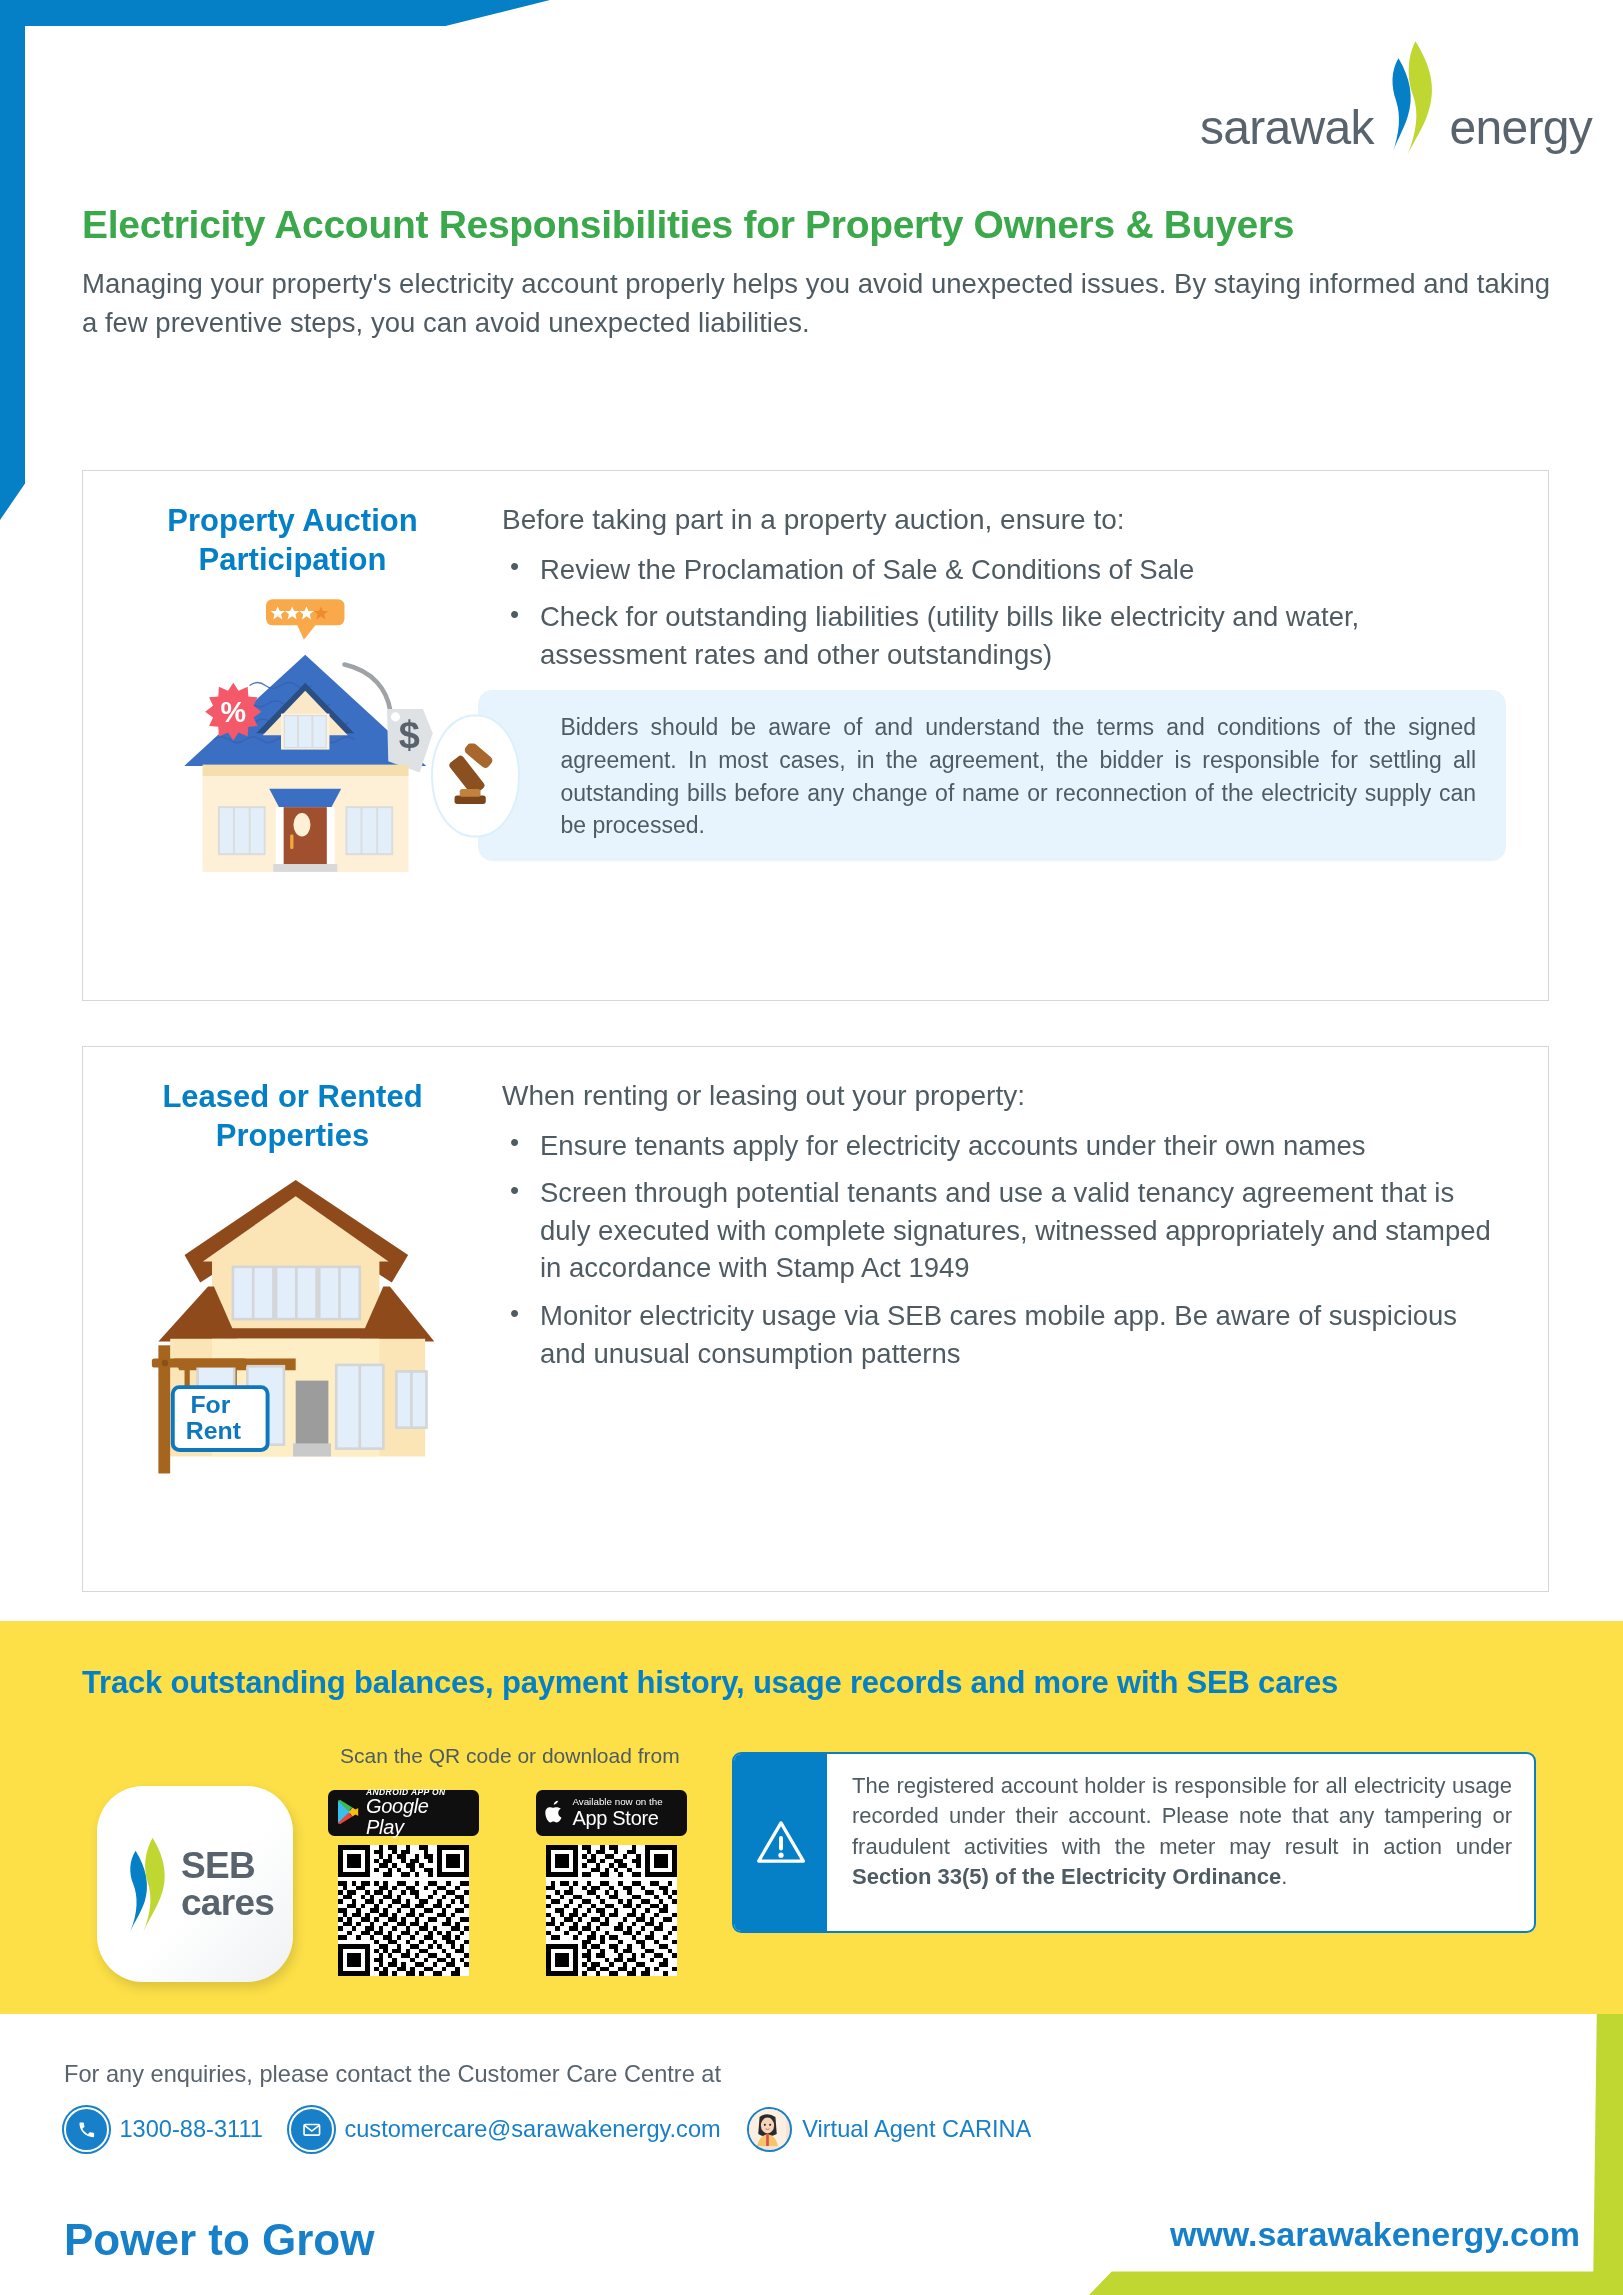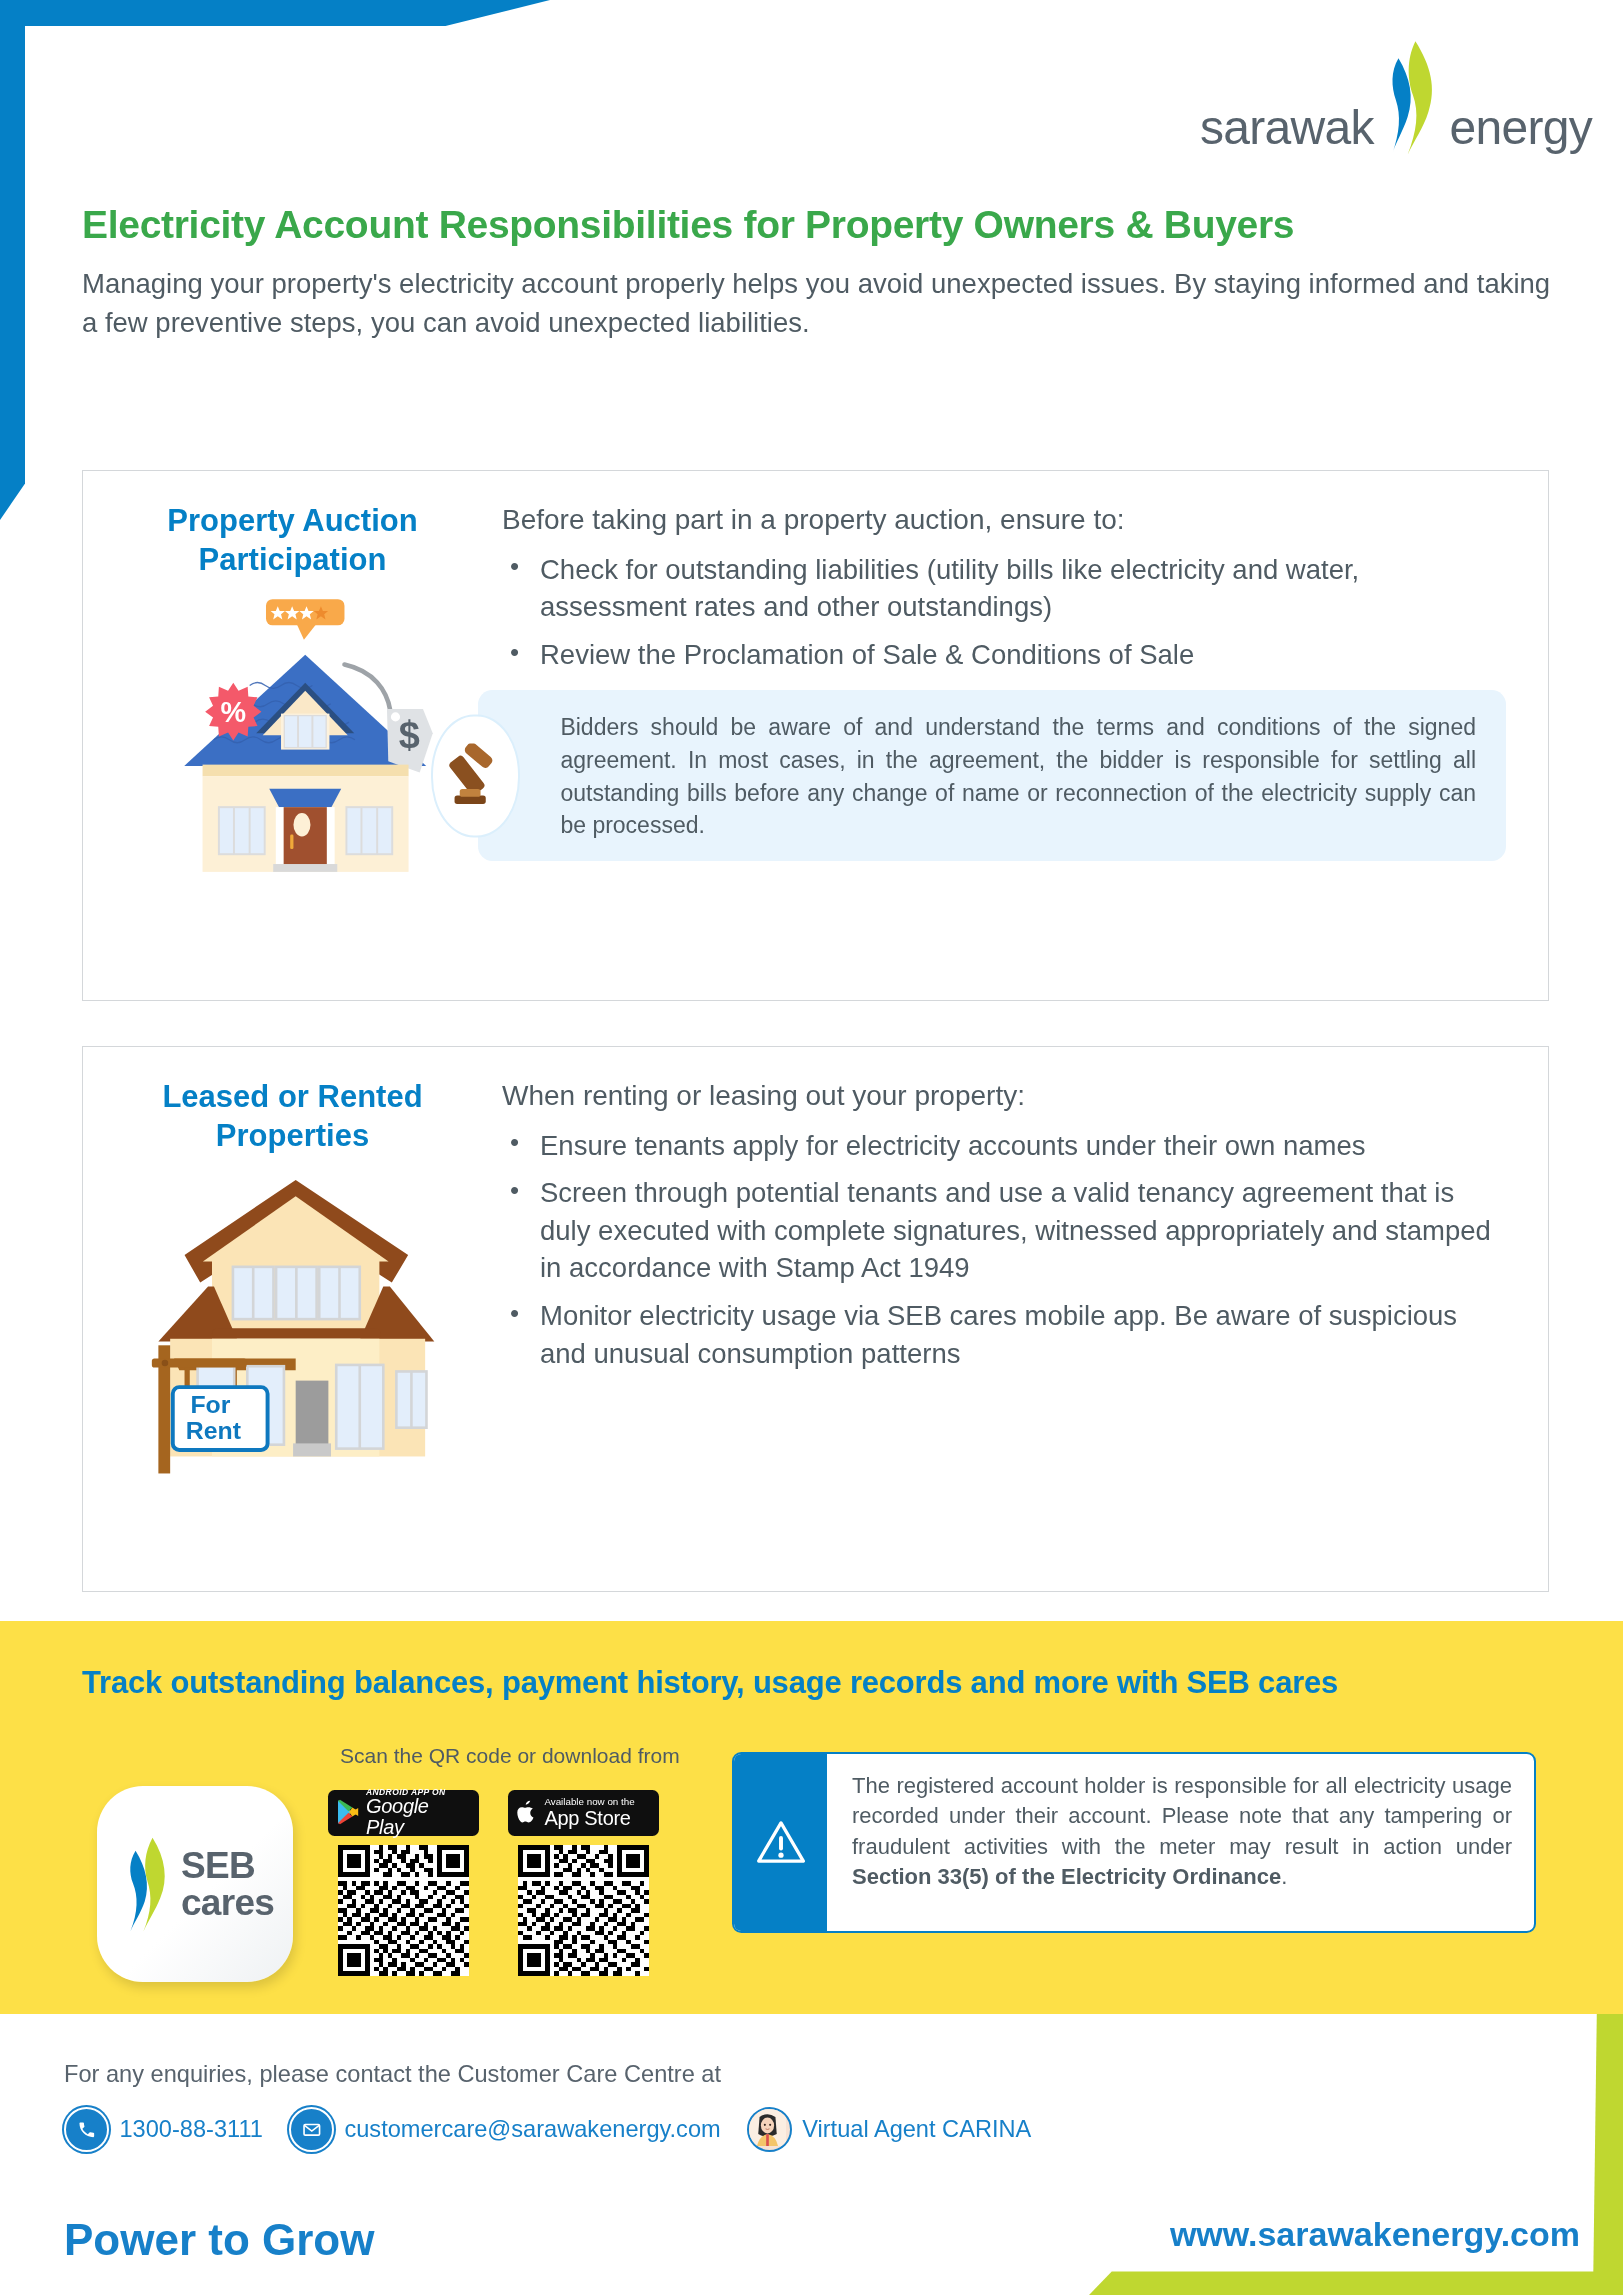--- a/index.html
+++ b/index.html
@@ -222,21 +222,21 @@
   }
   .app-tile-text {
     font-size: 37px;
     font-weight: bold;
     color: #58636d;
     line-height: 1.0;
     letter-spacing: -0.7px;
   }
   .store-col { position: absolute; top: 169px; }
   #store-google { left: 328px; font-style: italic; }
-  #store-apple  { left: 508px; }
+  #store-apple  { left: 536px; }
   .store-badge {
     width: 151px; height: 46px;
     background: #0f0f0f;
     border-radius: 6.5px;
     display: flex;
     align-items: center;
     padding: 0 7.9px;
     box-sizing: border-box;
     gap: 6.5px;
   }
@@ -421,22 +421,22 @@
             <rect x="212" y="318" width="66" height="96" fill="#a0502f"></rect>
             <ellipse cx="240" cy="345" rx="13" ry="18" fill="#fdf0d6"></ellipse>
             <rect x="222" y="360" width="5" height="22" rx="2" fill="#f0a93a"></rect>
             <rect x="196" y="405" width="98" height="12" fill="#d9d9d9"></rect>
           </svg>
         </div>
       </div>
       <div class="card-right">
         <p class="lead">Before taking part in a property auction, ensure to:</p>
         <ul class="bullets">
+          <li>Review the Proclamation of Sale &amp; Conditions of Sale</li>
           <li>Check for outstanding liabilities (utility bills like electricity and water, assessment rates and other outstandings)</li>
-          <li>Review the Proclamation of Sale &amp; Conditions of Sale</li>
         </ul>
         <div class="note-wrap">
           <div class="gavel-badge">
             <svg width="56" height="65" viewBox="0 0 86 100">
               <rect x="16" y="18" width="26" height="62" rx="6" fill="#8a5020" transform="rotate(-38 29 49)"></rect>
               <rect x="24" y="8" width="46" height="20" rx="7" fill="#a8672c" transform="rotate(40 47 18)"></rect>
               <rect x="10" y="80" width="48" height="13" rx="4" fill="#7b4519"></rect>
               <rect x="18" y="70" width="32" height="12" rx="4" fill="#c1823e"></rect>
             </svg>
           </div>

